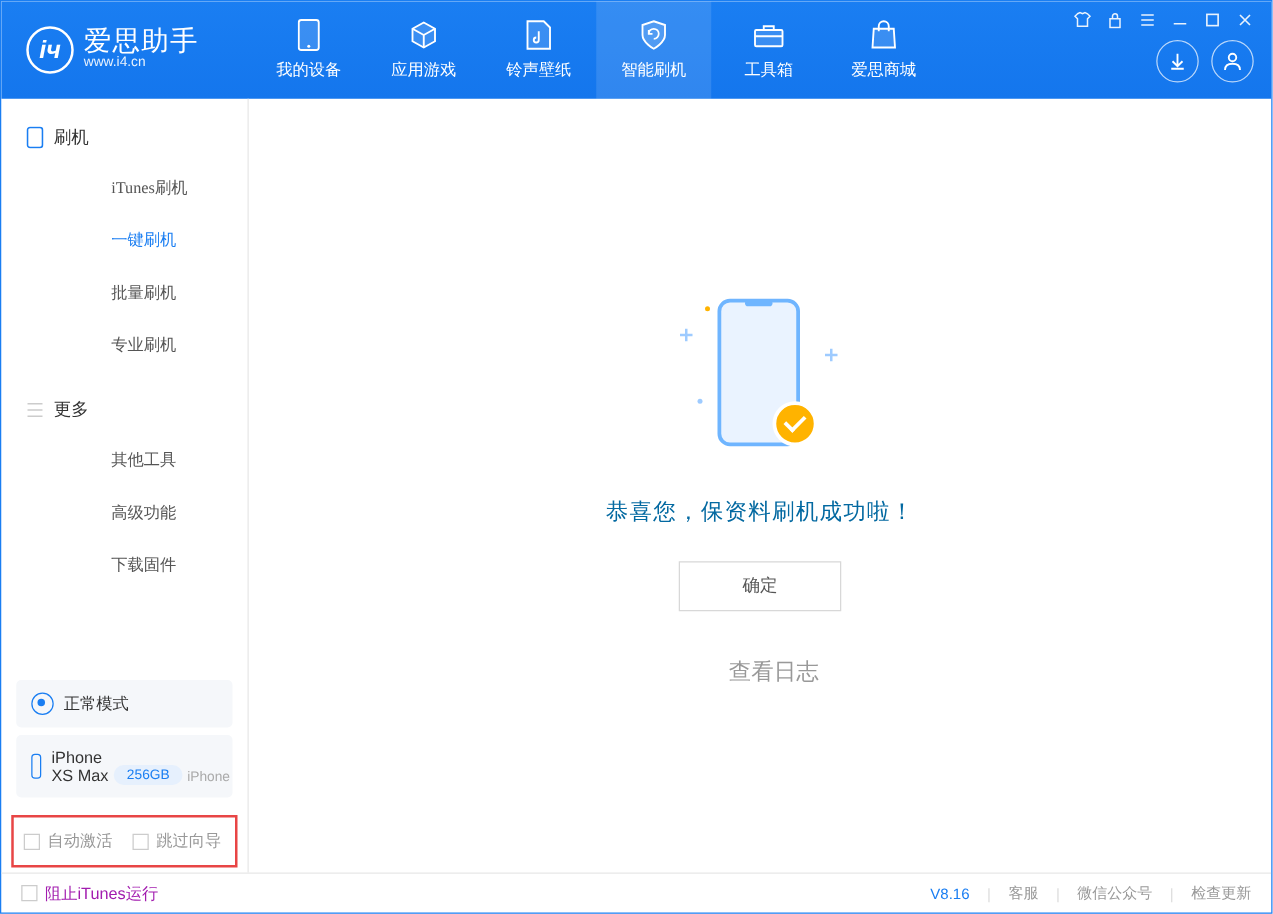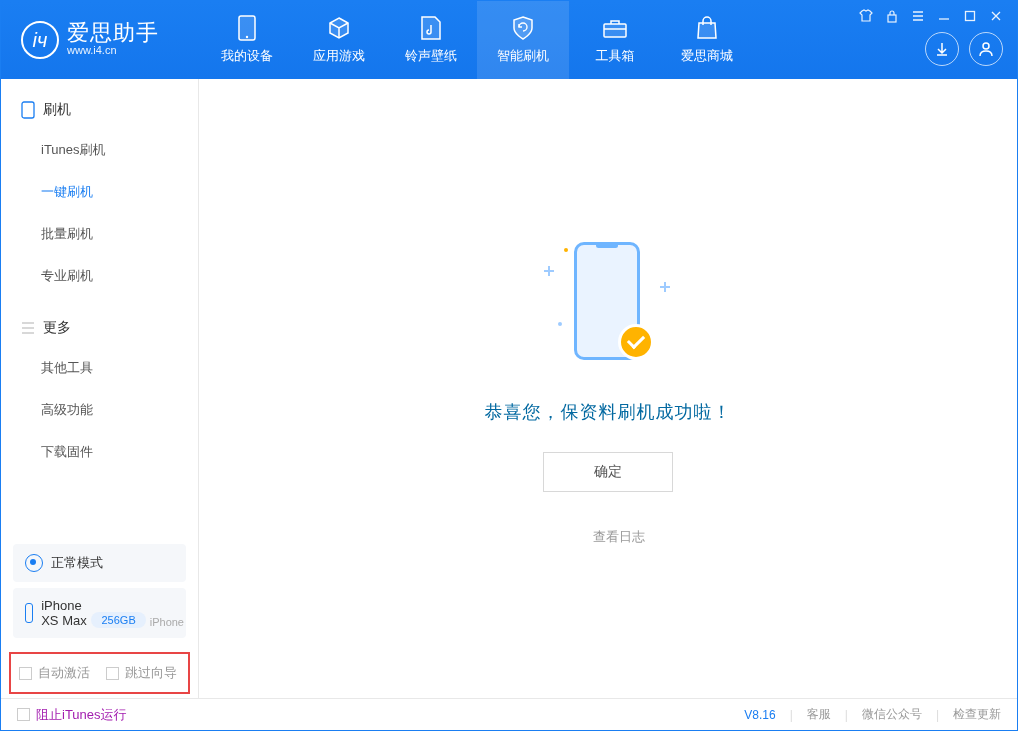--- a/index.html
+++ b/index.html
@@ -1,42 +1,42 @@
 <!DOCTYPE html>
 <html><head>
 <meta charset="utf-8">
 <style>
 * { margin: 0; padding: 0; box-sizing: border-box; font-family: "Microsoft YaHei", Arial, sans-serif; }
 body { background: #fff; width: 1018px; height: 731px; border: 1px solid #1a7ef2; overflow: hidden; }
 
 
 .header { height: 78px; background: linear-gradient(180deg, #1a7ef2 0%, #1476ed 100%); display: flex; align-items: center; }
 .logo-area { width: 200px; display: flex; align-items: center; padding-left: 20px; color: #fff; }
-.logo-icon { width: 38px; height: 38px; border: 2px solid #fff; border-radius: 50%; display: flex; align-items: center; justify-content: center; font-weight: normal; font-size: 20px; font-style: italic; margin-right: 8px; }
+.logo-icon { width: 38px; height: 38px; border: 2px solid #fff; border-radius: 50%; display: flex; align-items: center; justify-content: center; font-weight: bold; font-size: 20px; font-style: italic; margin-right: 8px; }
 .logo-text-main { font-size: 22px; font-weight: 500; letter-spacing: 1px; line-height: 1; }
 .logo-text-sub { font-size: 11px; opacity: 0.9; line-height: 1.2; }
 
 .tabs { display: flex; height: 100%; }
 .tab { width: 92px; display: flex; flex-direction: column; align-items: center; justify-content: center; color: #fff; font-size: 13px; cursor: pointer; gap: 6px; }
 .tab.active { background: rgba(255,255,255,0.12); }
 .tab-icon { width: 26px; height: 26px; display: flex; align-items: center; justify-content: center; }
 
 .header-right { margin-left: auto; display: flex; align-items: center; padding-right: 14px; gap: 10px; }
 .win-icons { display: flex; gap: 10px; position: absolute; top: 8px; right: 14px; }
 .win-icon { width: 16px; height: 16px; display: flex; align-items: center; justify-content: center; color: #fff; opacity: 0.9; cursor: pointer; }
 .circle-btn { width: 34px; height: 34px; border: 1.5px solid rgba(255,255,255,0.7); border-radius: 50%; display: flex; align-items: center; justify-content: center; color: #fff; cursor: pointer; margin-top: 18px; }
 
 
 .body { display: flex; height: calc(100% - 78px - 32px); }
 
 
 .sidebar { width: 198px; border-right: 1px solid #e8e8e8; display: flex; flex-direction: column; }
 .side-section { padding: 18px 0 0 0; }
 .side-section-head { display: flex; align-items: center; padding: 4px 20px 10px 20px; font-size: 14px; color: #333; font-weight: 500; gap: 8px; }
-.side-item { padding: 12px 20px 12px 40px; font-size: 13px; color: #555; cursor: pointer; }
+.side-item { padding: 12px 20px 12px 88px; font-size: 13px; color: #555; cursor: pointer; font-family: Liberation Serif, serif; }
 .side-item.active { color: #1a7ef2; }
 
 .device-cards { margin-top: auto; padding: 0 12px 8px 12px; }
 .device-card { background: #f5f7fa; border-radius: 4px; padding: 10px 12px; margin-bottom: 6px; display: flex; align-items: center; gap: 8px; font-size: 13px; color: #333; }
 .device-card.detail { align-items: flex-end; gap: 4px; }
 .device-card .name-row { display: flex; align-items: center; gap: 8px; font-weight: 500; }
 .storage-badge { background: #e6f0fd; color: #1a7ef2; border-radius: 10px; padding: 2px 10px; font-size: 11px; }
 .device-sub { font-size: 11px; color: #aaa; }
 .mode-icon { width: 18px; height: 18px; border: 1.5px solid #1a7ef2; border-radius: 50%; position: relative; }
 .mode-icon::after { content: ''; width: 6px; height: 6px; background: #1a7ef2; border-radius: 50%; position: absolute; top: 4px; left: 4px; }
@@ -58,21 +58,21 @@
 .sparkle::before { width: 10px; height: 2px; top: 4px; }
 .sparkle::after { width: 2px; height: 10px; left: 4px; }
 .sparkle.s1 { top: 34px; left: 6px; }
 .sparkle.s2 { top: 50px; right: 8px; }
 .dot { position: absolute; width: 4px; height: 4px; border-radius: 50%; }
 .dot.d1 { background: #ffb300; top: 16px; left: 26px; }
 .dot.d2 { background: #9ecbff; top: 90px; left: 20px; }
 
 .success-text { font-size: 18px; color: #0369a1; letter-spacing: 1px; margin-bottom: 28px; }
 .confirm-btn { border: 1px solid #d8d8d8; background: #fff; padding: 10px 50px; font-size: 14px; color: #555; cursor: pointer; margin-bottom: 36px; }
-.log-link { font-size: 13px; color: #999; cursor: pointer; margin-left: 22px; }
+.log-link { font-size: 18px; color: #999; cursor: pointer; margin-left: 22px; }
 
 
 .footer { height: 32px; border-top: 1px solid #e8e8e8; display: flex; align-items: center; padding: 0 16px; font-size: 12px; color: #999; }
 .footer .chk { color: #a21caf; }
 .footer-right { margin-left: auto; display: flex; align-items: center; gap: 14px; }
 .footer-right .sep { color: #ddd; }
 .footer-link { cursor: pointer; }
 .version { color: #1a7ef2; }
 </style>
 </head>

